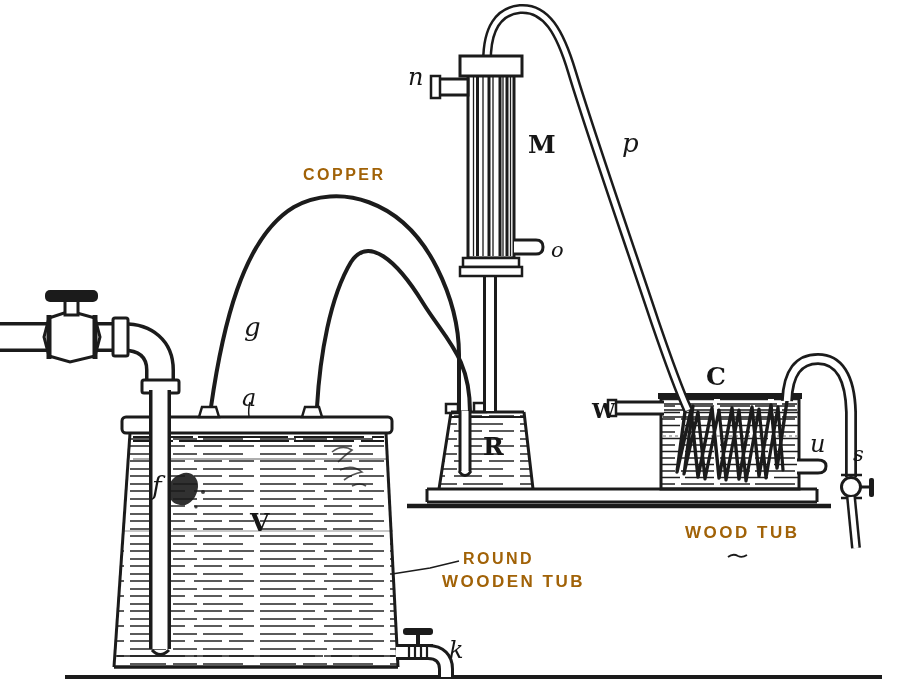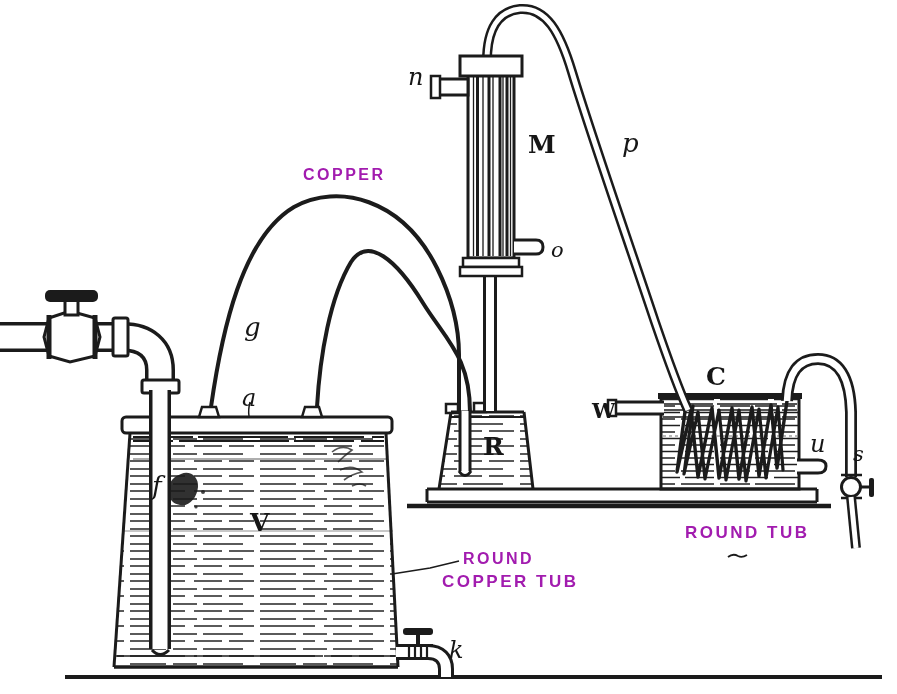--- a/index.html
+++ b/index.html
@@ -8,21 +8,21 @@
   #art{position:absolute;left:0;top:0;}
   .po{fill:none;stroke:#1b1b1b;}
   .pi{fill:none;stroke:#ffffff;}
   .ln{stroke:#1b1b1b;fill:none;}
   .wh{fill:#ffffff;stroke:#1b1b1b;}
   .lbl{position:absolute;color:#161616;white-space:nowrap;line-height:1;}
   .it{font:italic 24px "DejaVu Serif",serif;}
   .it-sm{font:italic 21px "DejaVu Serif",serif;}
   .cap{font:700 25px "DejaVu Serif",serif;}
   .cap-sm{font:700 21px "DejaVu Serif",serif;}
-  .sans{font:700 16px "Liberation Sans",sans-serif;letter-spacing:2.5px;color:#a21caf;}
+  .sans{font:700 16px "Liberation Sans",sans-serif;letter-spacing:2.5px;color:#a16207;}
 </style>
 </head>
 <body>
 
 <div id="stage">
 
 <svg id="art" width="897" height="694" viewBox="0 0 897 694">
   <defs>
     <pattern id="hv" width="130" height="15" patternUnits="userSpaceOnUse">
       <path d="M0,4 H130" stroke="#242424" stroke-width="1.3" stroke-dasharray="36 7 24 6 40 17"></path>
@@ -188,17 +188,17 @@
 <span class="lbl it" style="left:408px;top:63px;">n</span>
 <span class="lbl cap" style="left:528px;top:130px;">M</span>
 <span class="lbl it-sm" style="left:551px;top:238px;">o</span>
 <span class="lbl it" style="left:622px;top:128px;font-size:26px;">p</span>
 <span class="lbl cap" style="left:483px;top:432px;">R</span>
 <span class="lbl cap-sm" style="left:592px;top:398px;">W</span>
 <span class="lbl cap" style="left:706px;top:362px;">C</span>
 <span class="lbl it" style="left:810px;top:430px;">u</span>
 <span class="lbl it-sm" style="left:853px;top:442px;">s</span>
 <span class="lbl it" style="left:449px;top:636px;">k</span>
-<span class="lbl sans" style="left:685px;top:523px;font-size:17px;">ROUND TUB</span>
+<span class="lbl sans" style="left:685px;top:523px;font-size:17px;">WOOD TUB</span>
 <span class="lbl sans" style="left:463px;top:550px;text-align:right;">ROUND</span>
-<span class="lbl sans" style="left:442px;top:572px;font-size:17px;">COPPER TUB</span>
+<span class="lbl sans" style="left:442px;top:572px;font-size:17px;">WOODEN TUB</span>
 
 </div>
 
 </body></html>

